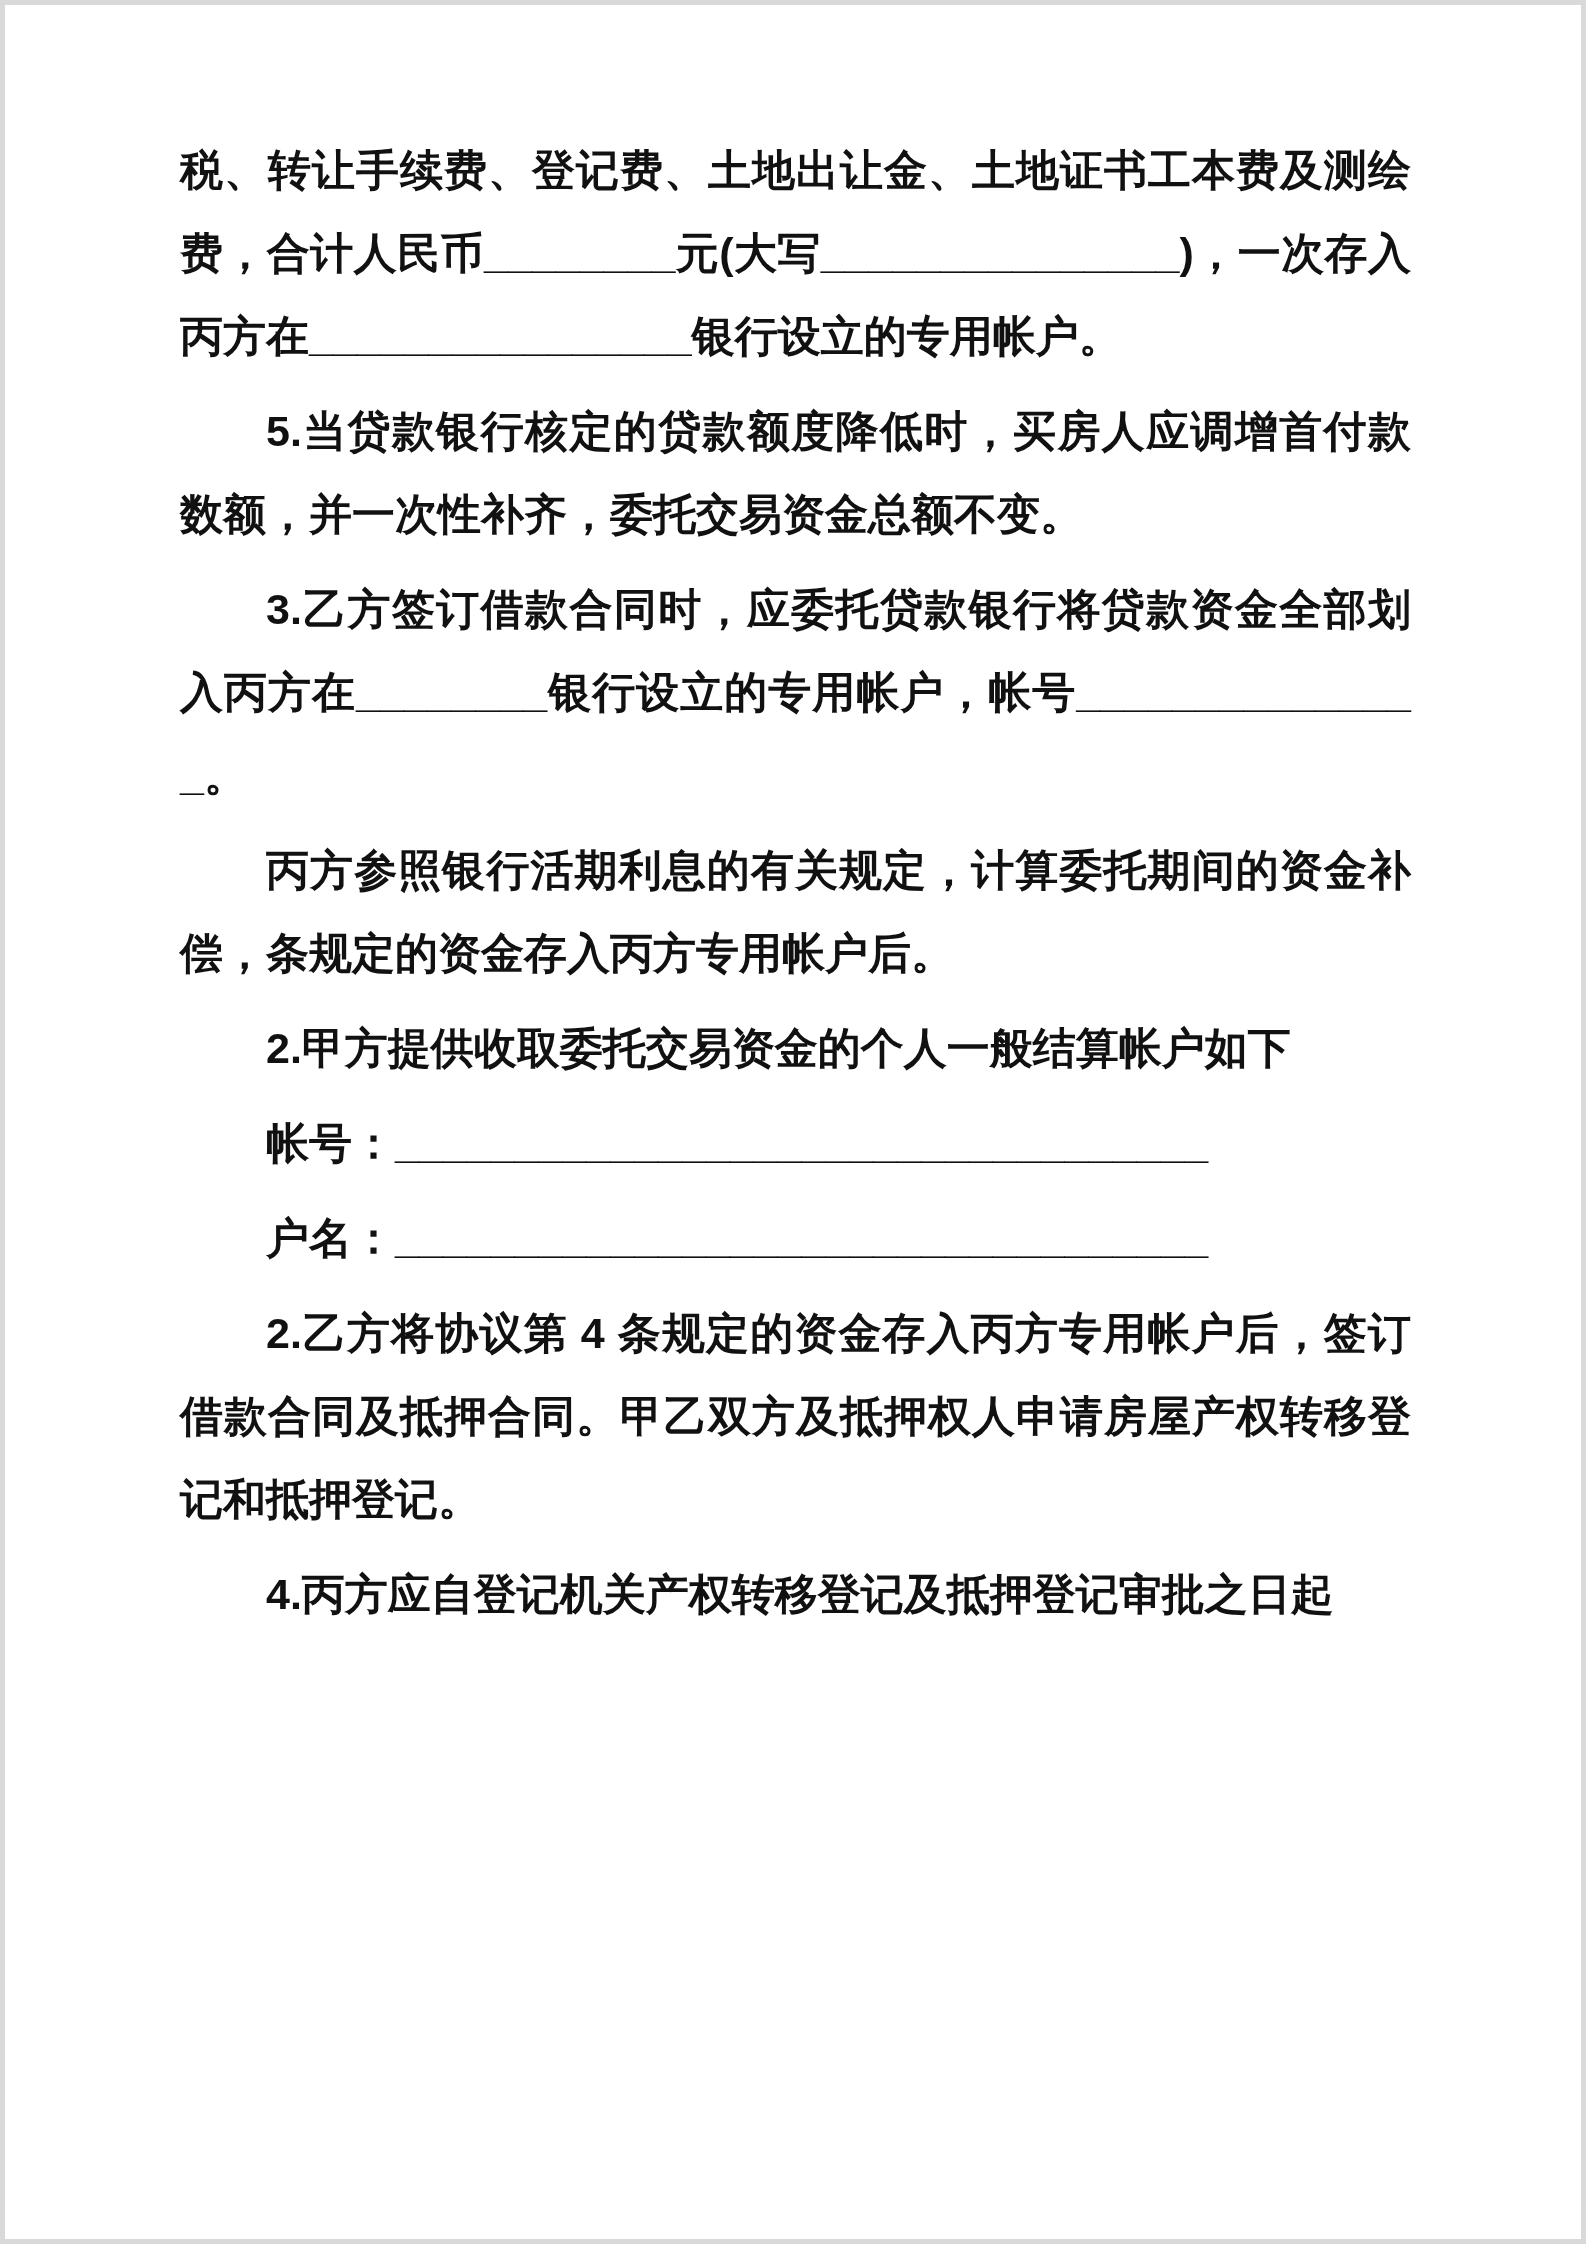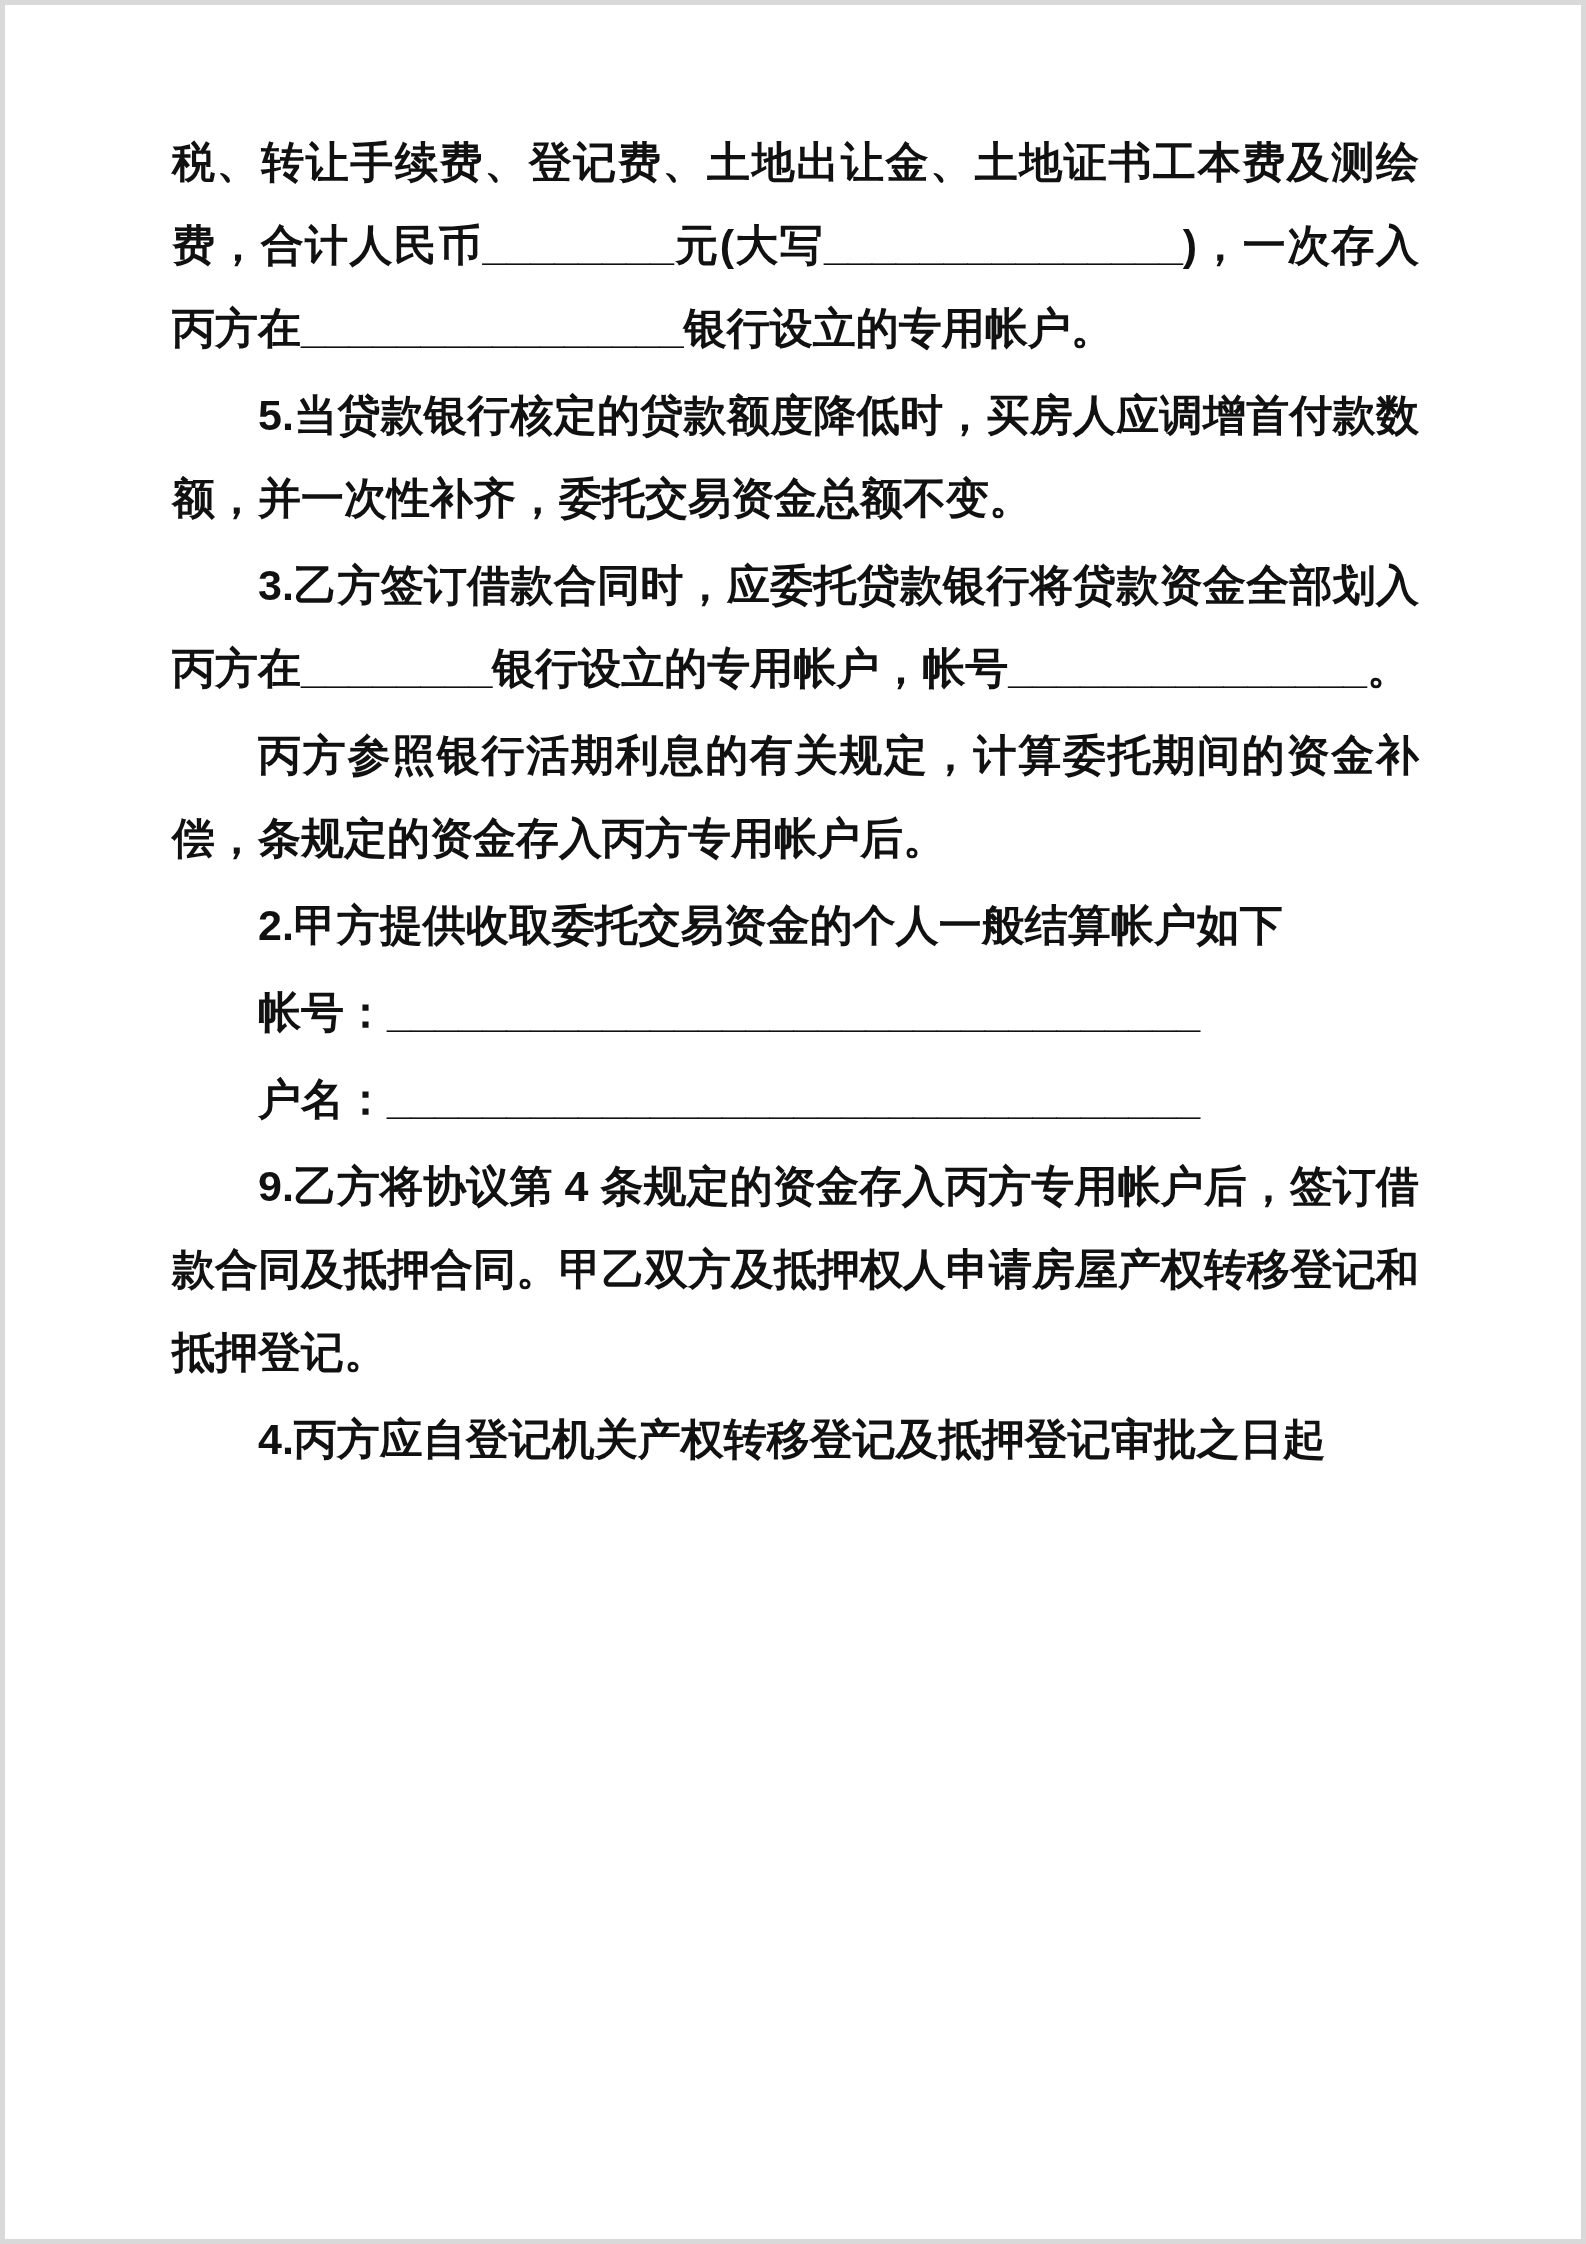--- a/index.html
+++ b/index.html
@@ -15,21 +15,21 @@
     position: absolute;
     left: 5px;
     top: 5px;
     width: 1576px;
     height: 2234px;
     background: #ffffff;
     padding: 112px 158px 0 163px;
     overflow: hidden;
   }
   .doc p {
-    margin: 4px;
+    margin: 12px;
     font-size: 43px;
     font-weight: 700;
     color: #111111;
     line-height: 83px;
     text-align: justify;
     word-break: break-all;
     overflow-wrap: break-word;
   }
   .doc p.indent { text-indent: 2em; }
   .doc p.no-indent { text-indent: 0; }
@@ -39,16 +39,16 @@
 
 <div class="page">
   <main class="doc">
     <p class="no-indent">税、转让手续费、登记费、土地出让金、土地证书工本费及测绘费，合计人民币________元(大写_______________)，一次存入丙方在________________银行设立的专用帐户。</p>
     <p class="indent">5.当贷款银行核定的贷款额度降低时，买房人应调增首付款数额，并一次性补齐，委托交易资金总额不变。</p>
     <p class="indent">3.乙方签订借款合同时，应委托贷款银行将贷款资金全部划入丙方在________银行设立的专用帐户，帐号_______________。</p>
     <p class="indent">丙方参照银行活期利息的有关规定，计算委托期间的资金补偿，条规定的资金存入丙方专用帐户后。</p>
     <p class="indent">2.甲方提供收取委托交易资金的个人一般结算帐户如下</p>
     <p class="indent">帐号：__________________________________</p>
     <p class="indent">户名：__________________________________</p>
-    <p class="indent">9.乙方将协议第 4 条规定的资金存入丙方专用帐户后，签订借款合同及抵押合同。甲乙双方及抵押权人申请房屋产权转移登记和抵押登记。</p>
+    <p class="indent">2.乙方将协议第 4 条规定的资金存入丙方专用帐户后，签订借款合同及抵押合同。甲乙双方及抵押权人申请房屋产权转移登记和抵押登记。</p>
     <p class="indent">4.丙方应自登记机关产权转移登记及抵押登记审批之日起</p>
   </main>
 </div>
 
 </body></html>

